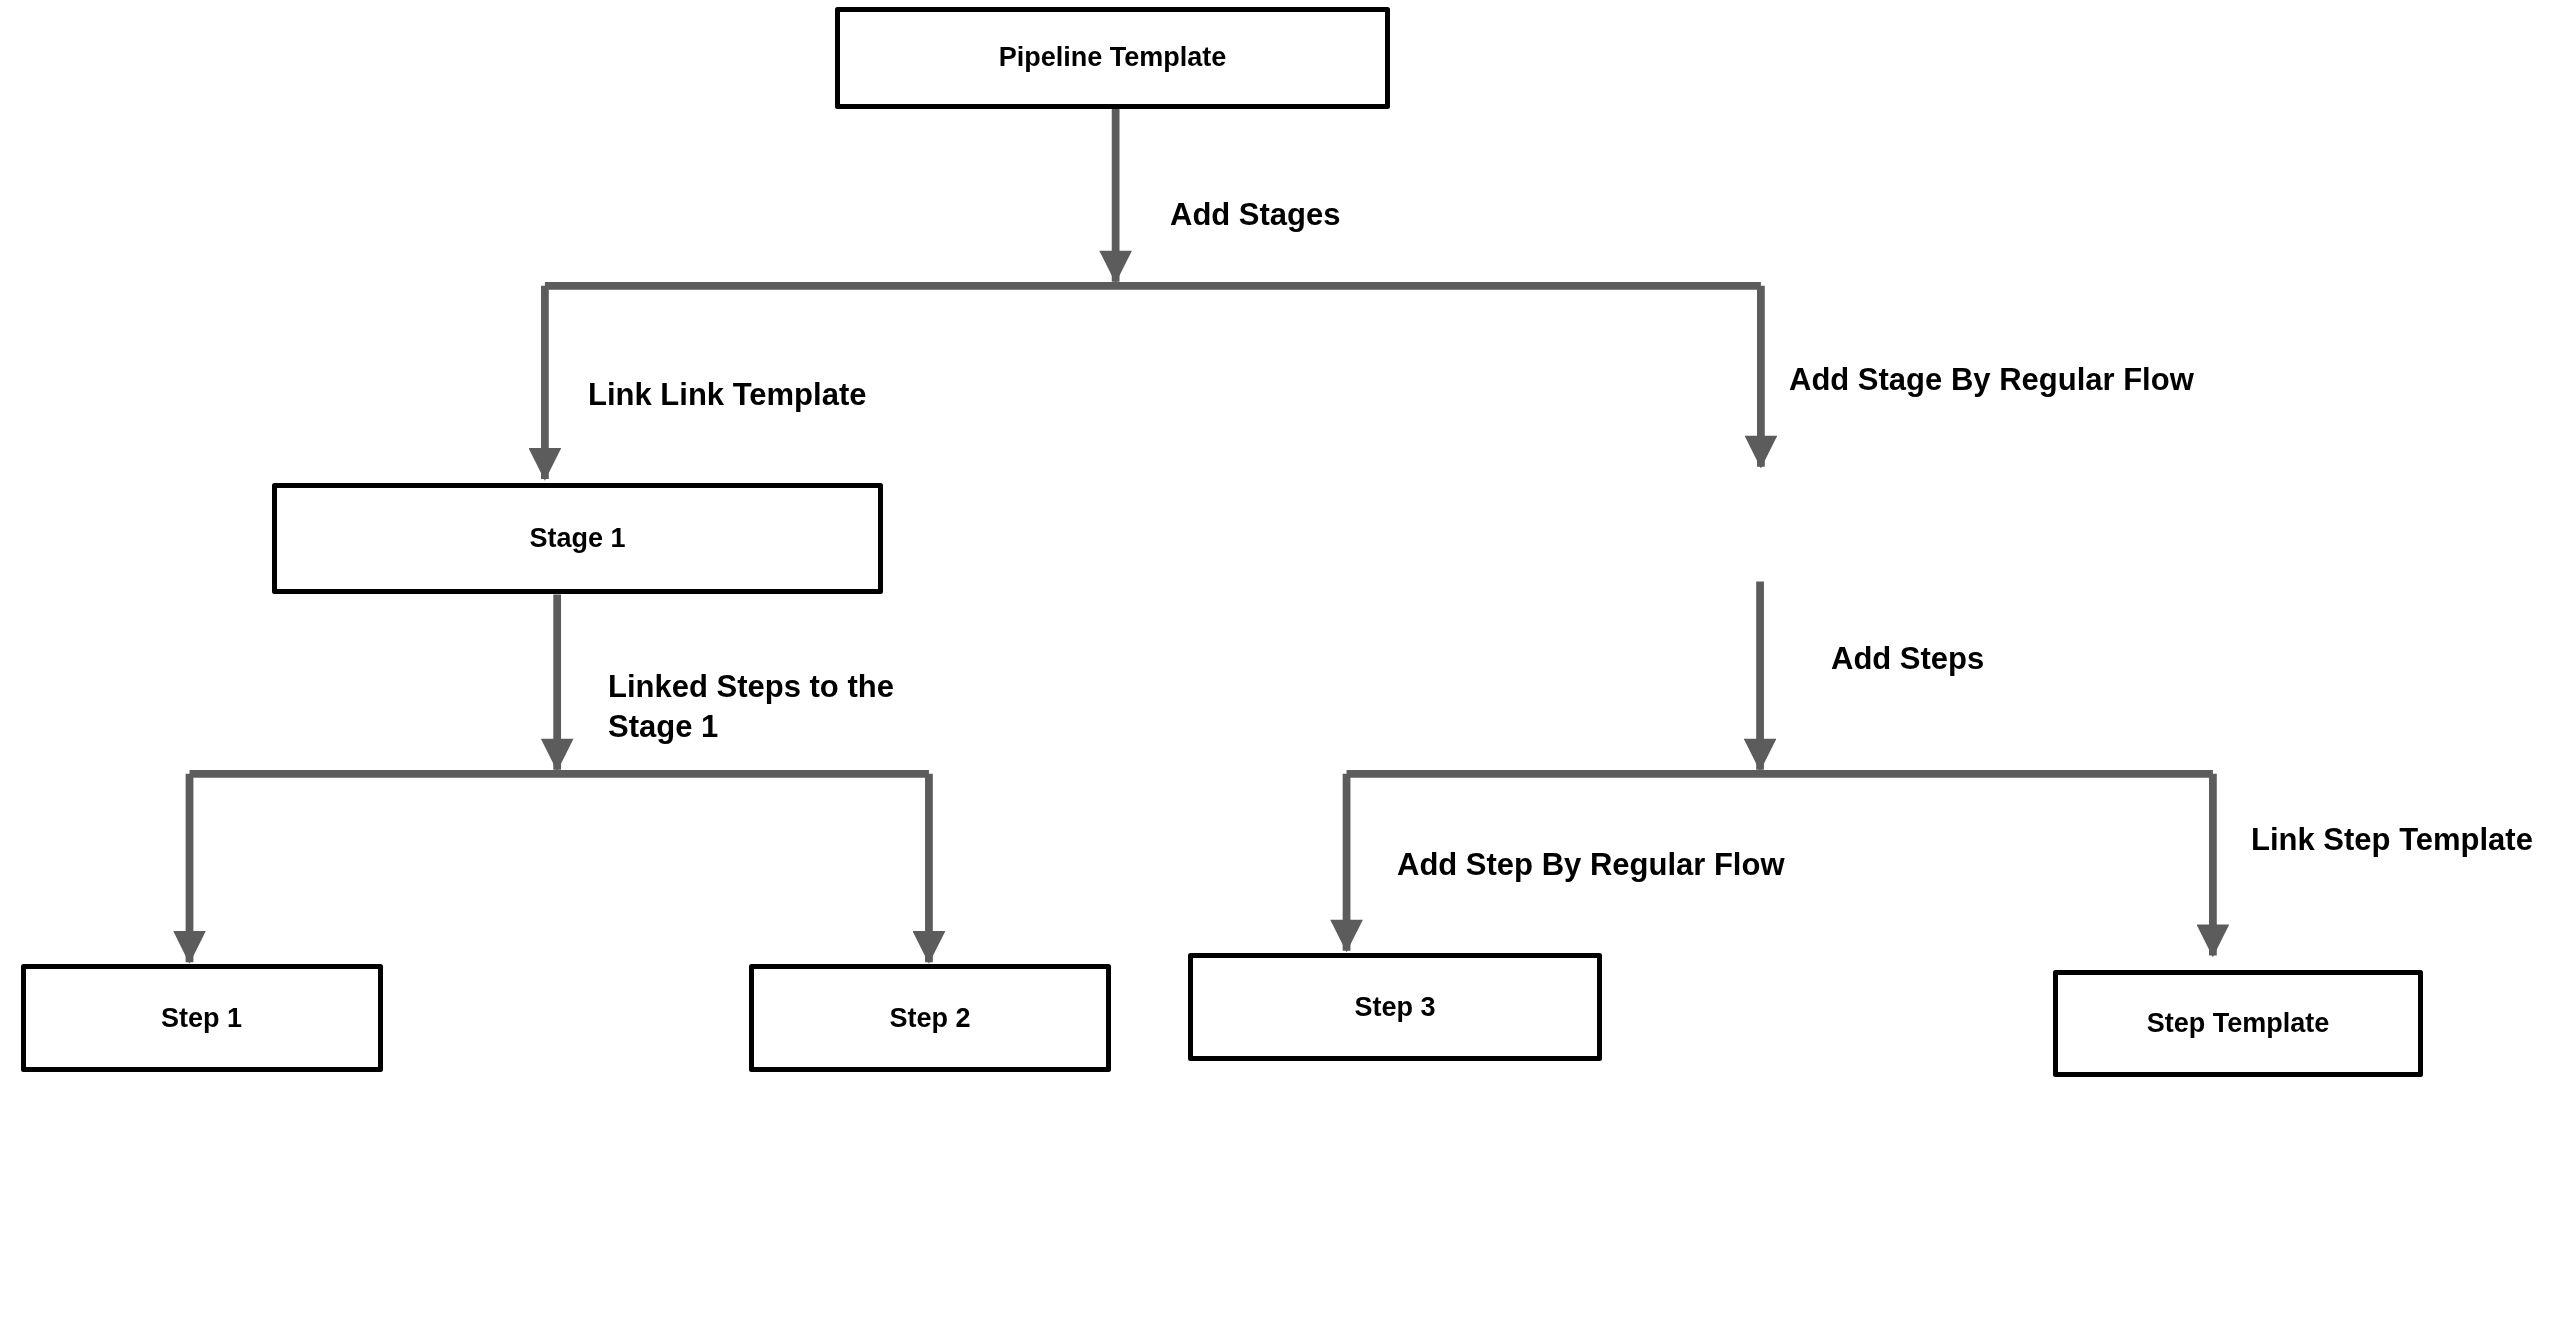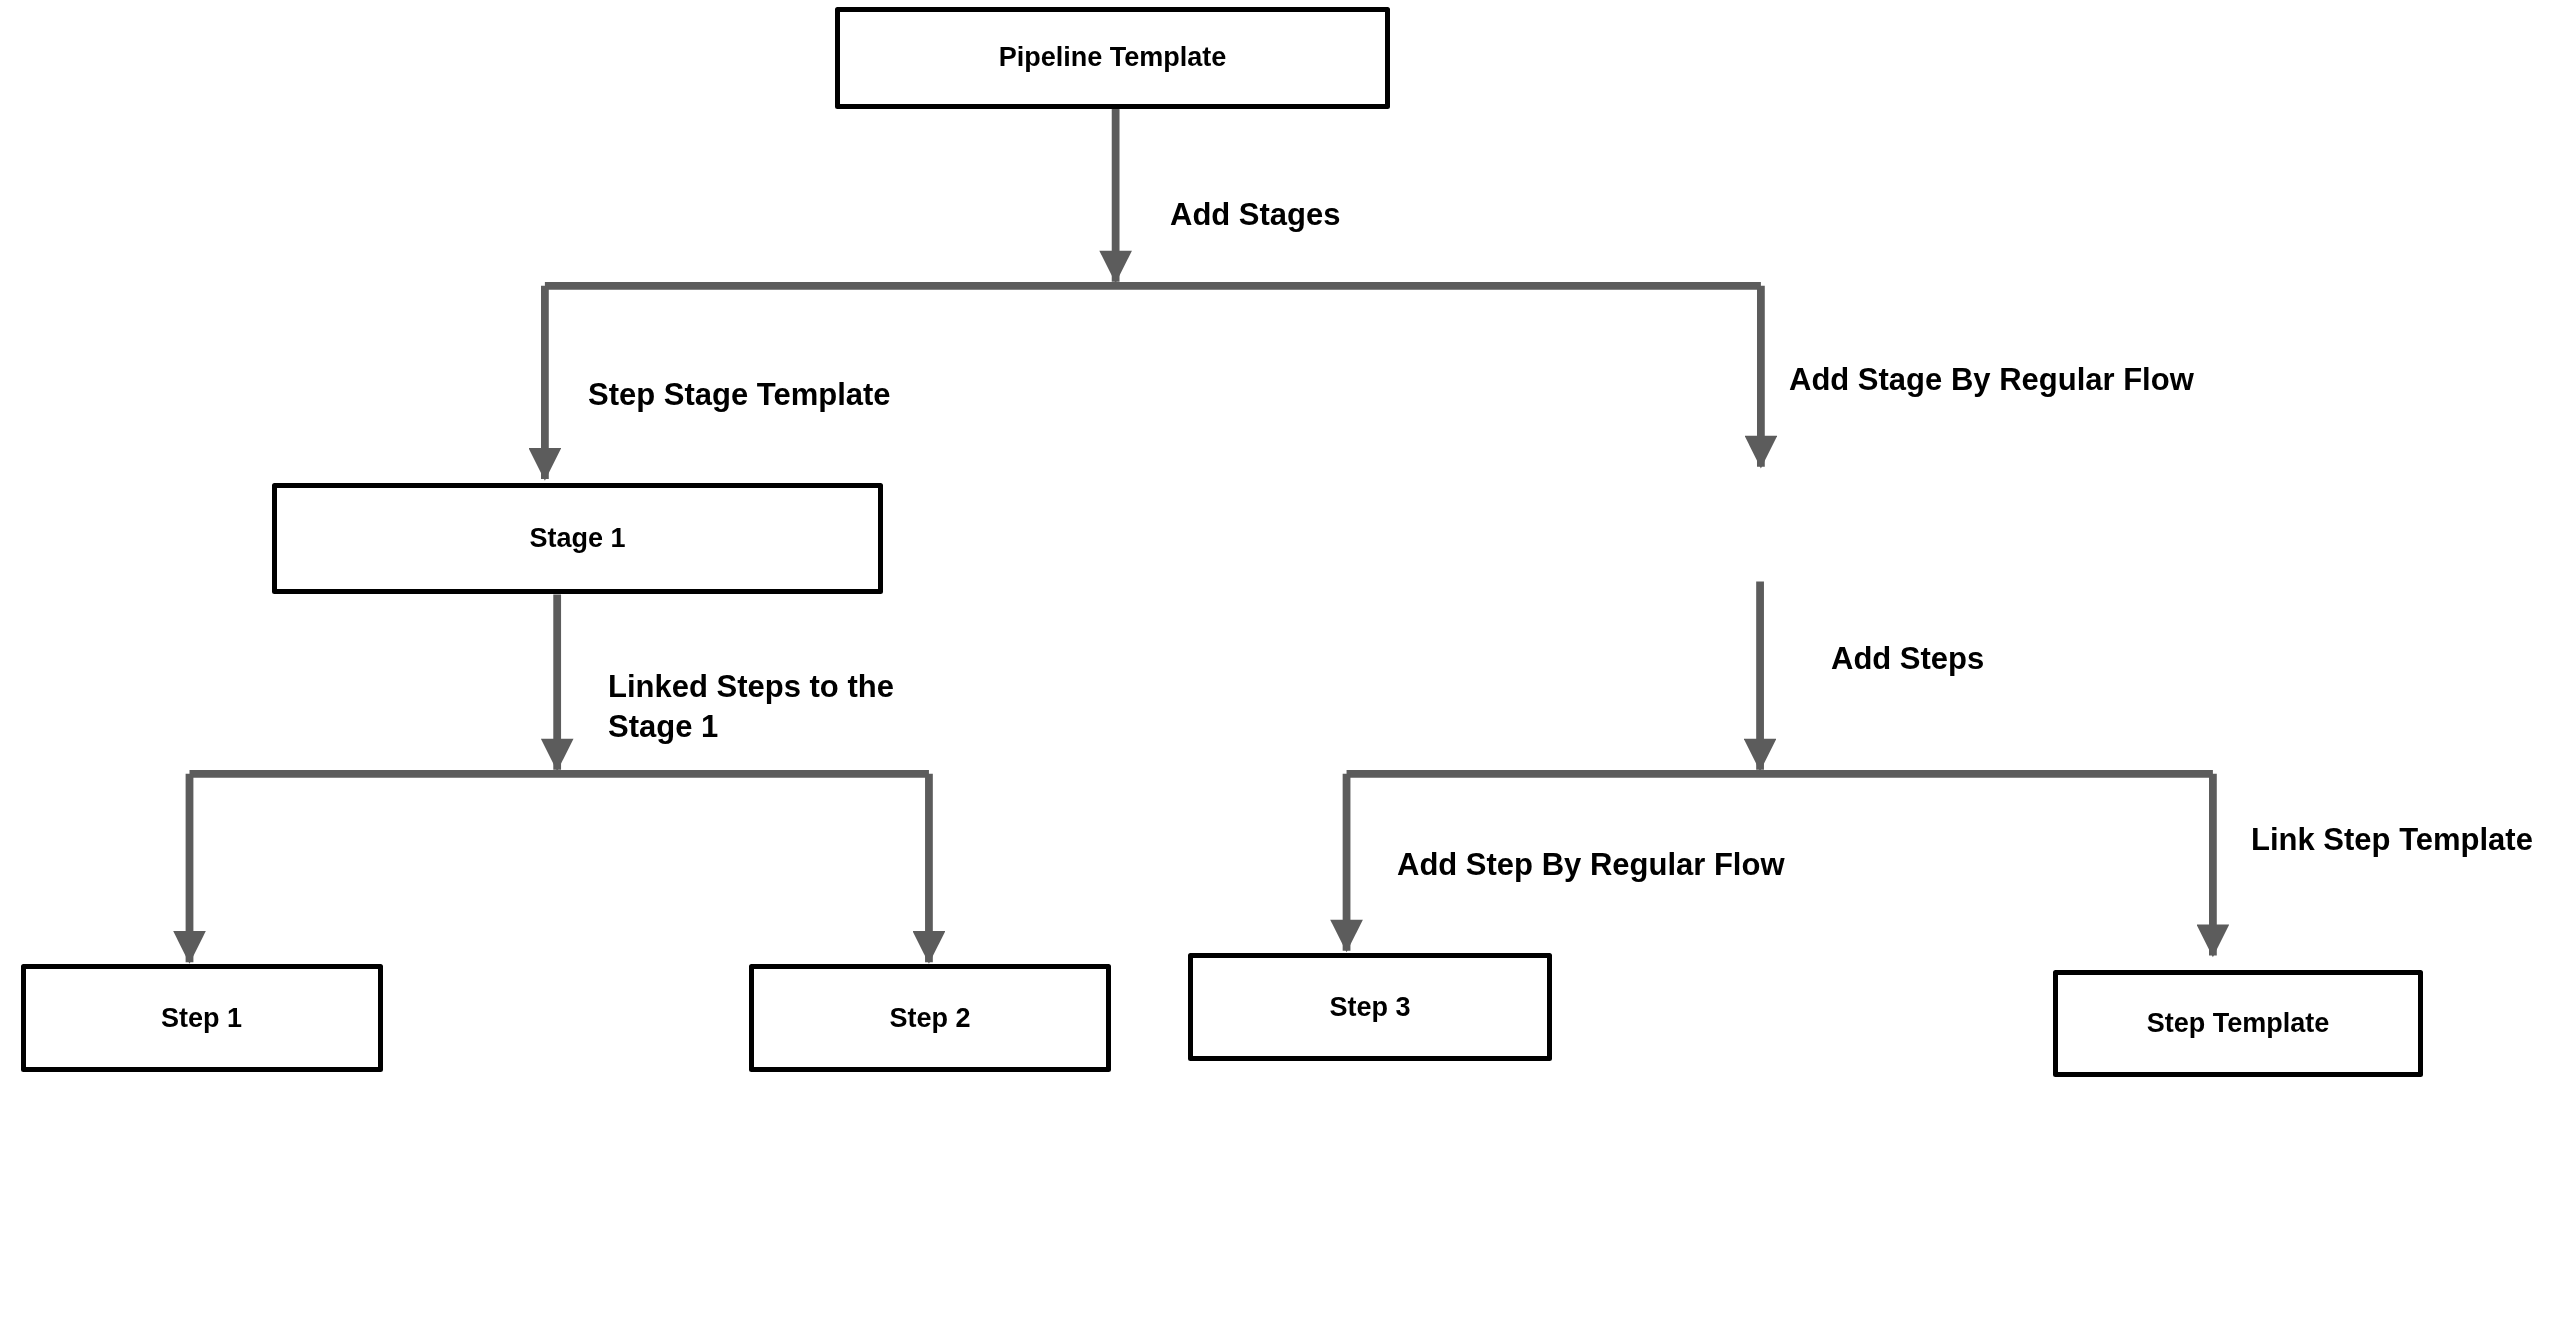--- a/index.html
+++ b/index.html
@@ -91,31 +91,31 @@
 
 
   <div class="node" style="left:20.5px; top:964px; width:362px; height:108px;">
     <span>Step 1</span>
   </div>
 
   <div class="node" style="left:749px; top:964px; width:362px; height:108px;">
     <span>Step 2</span>
   </div>
 
-  <div class="node" style="left:1188px; top:953px; width:364px; height:108px;text-align:center;">
+  <div class="node" style="left:1188px; top:953px; width:414px; height:108px;text-align:center;">
     <span>Step 3</span>
   </div>
 
   <div class="node" style="left:2053px; top:970px; width:370px; height:107px;">
     <span>Step Template</span>
   </div>
 
   <div class="edge-label" style="left:1170px; top:195px;">Add Stages</div>
 
-  <div class="edge-label" style="left:588px; top:375px;">Step Stage Template</div>
+  <div class="edge-label" style="left:588px; top:375px;">Link Link Template</div>
 
   <div class="edge-label" style="left:1789px; top:360px;">Add Stage By Regular Flow</div>
 
   <div class="edge-label wrap" style="left:608px; top:667px; width:295px;">Linked Steps to the Stage 1</div>
 
   <div class="edge-label" style="left:1831px; top:639px;">Add Steps</div>
 
   <div class="edge-label" style="left:1397px; top:845px;">Add Step By Regular Flow</div>
 
   <div class="edge-label" style="left:2223px; top:820px;margin-left:28px;">Link Step Template</div>

